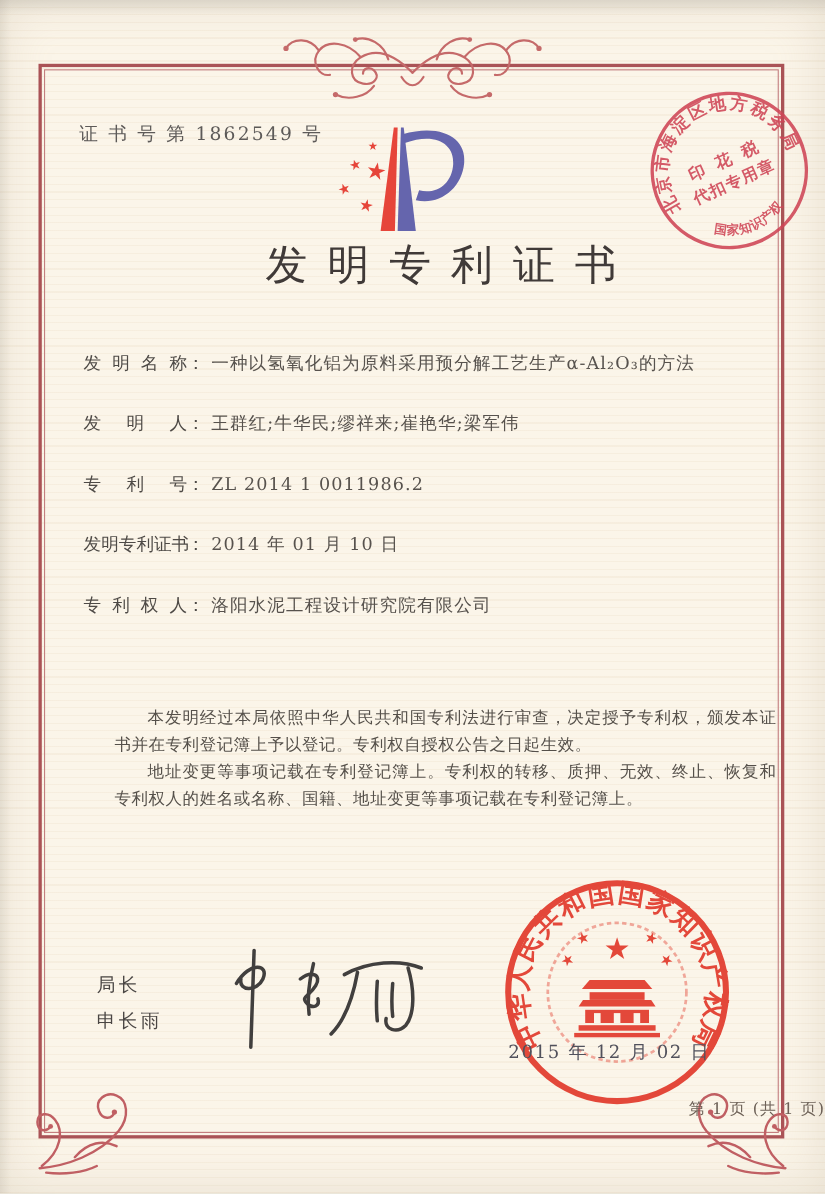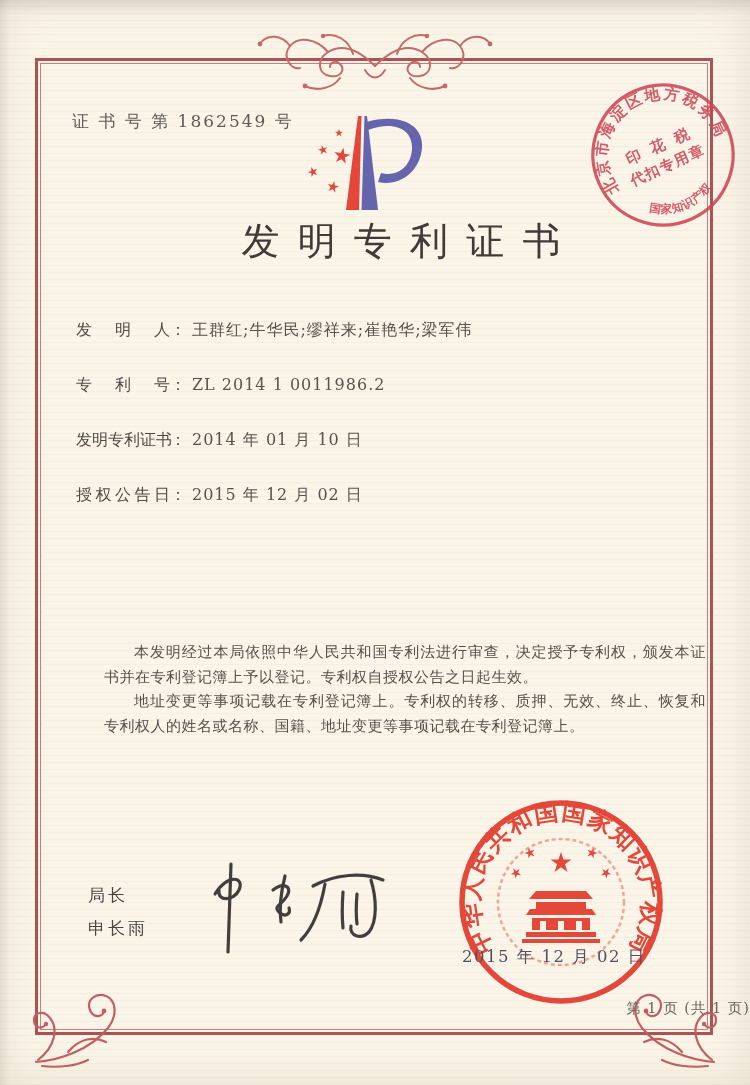--- a/index.html
+++ b/index.html
@@ -106,30 +106,33 @@
     <use href="#star" transform="translate(61,40) scale(5) rotate(-15)" fill="#e6453a"></use>
     <use href="#star" transform="translate(80,46) scale(8.5) rotate(10)" fill="#e6453a"></use>
     <use href="#star" transform="translate(51,62) scale(5.2) rotate(-20)" fill="#e6453a"></use>
     <use href="#star" transform="translate(71,77) scale(6) rotate(12)" fill="#e6453a"></use>
   </svg>
 
   <div class="title">发明专利证书</div>
 
   <div class="fields">
     <div class="field">
+      <span class="flabel">发明名称</span><span class="fcolon">：</span><span class="fvalue">一种以氢氧化铝为原料采用预分解工艺生产α-Al₂O₃的方法</span>
+    </div>
+    <div class="field">
       <span class="flabel">发明人</span><span class="fcolon">：</span><span class="fvalue">王群红;牛华民;缪祥来;崔艳华;梁军伟</span>
     </div>
     <div class="field">
       <span class="flabel">专利号</span><span class="fcolon">：</span><span class="fvalue">ZL 2014 1 0011986.2</span>
     </div>
     <div class="field">
       <span class="flabel">发明专利证书</span><span class="fcolon">：</span><span class="fvalue">2014 年 01 月 10 日</span>
     </div>
     <div class="field">
-      <span class="flabel">授权公告日</span><span class="fcolon">：</span><span class="fvalue">2015 年 12 月 02 日</span>
+      <span class="flabel">专利权人</span><span class="fcolon">：</span><span class="fvalue">洛阳水泥工程设计研究院有限公司</span>
     </div>
   </div>
 
   <div class="body-text">
     <p>本发明经过本局依照中华人民共和国专利法进行审查，决定授予专利权，颁发本证书并在专利登记簿上予以登记。专利权自授权公告之日起生效。</p>
     <p>地址变更等事项记载在专利登记簿上。专利权的转移、质押、无效、终止、恢复和专利权人的姓名或名称、国籍、地址变更等事项记载在专利登记簿上。</p>
   </div>
 
   <div class="sig-title">局长</div>
   <div class="sig-name">申长雨</div>

